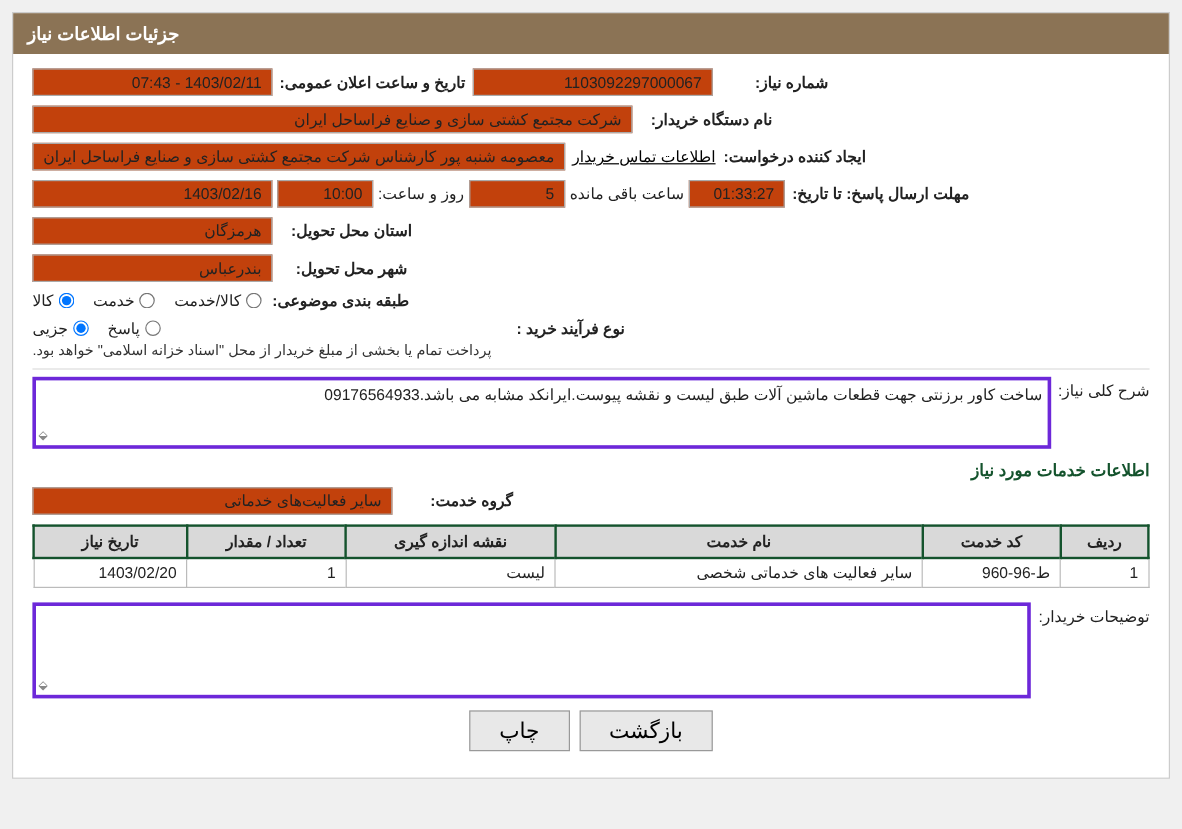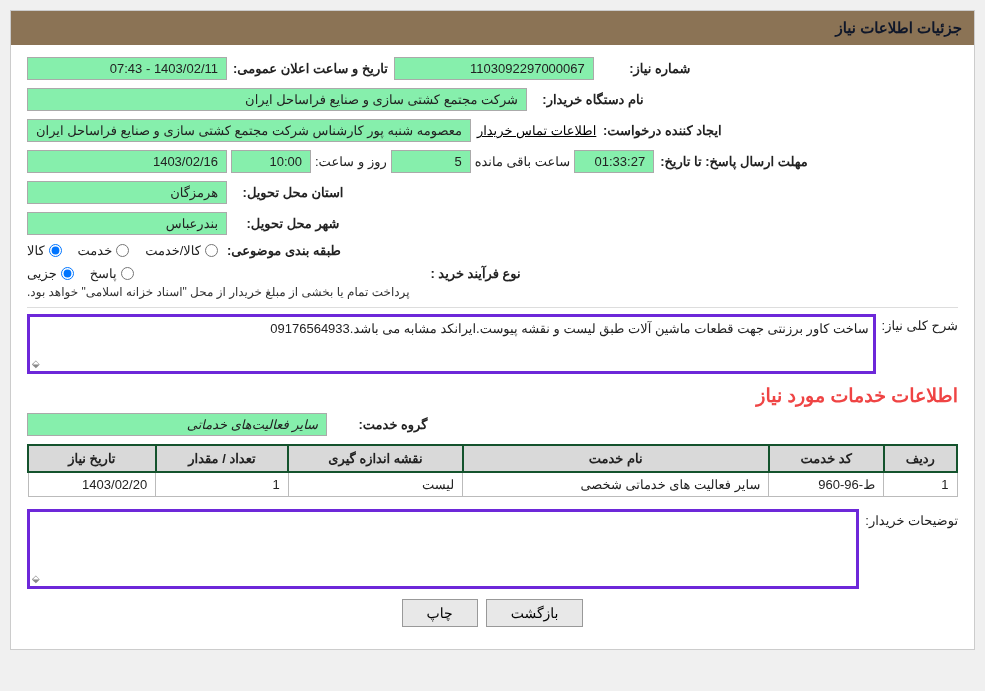--- a/index.html
+++ b/index.html
@@ -14,22 +14,22 @@
       max-width: 985px;
       margin: 0 auto;
       padding: 10px;
     }
     .main-container {
       background: #fff;
       border: 1px solid #ccc;
     }
     .header-bar {
       background: #8b7355;
-      color: #0f172a;
-      text-align: right;
+      color: #ffffff;
+      text-align: left;
       padding: 8px 12px;
       font-size: 15px;
       font-weight: bold;
     }
     .content-area {
       padding: 12px 16px;
     }
     .info-row {
       display: flex;
       align-items: center;
@@ -38,21 +38,21 @@
       justify-content: flex-end;
     }
     .label-cell {
       font-weight: bold;
       white-space: nowrap;
       min-width: 120px;
       text-align: center;
     }
     .value-box {
       border: 1px solid #aaa;
-      background: #86efac;
+      background: #c2410c;
       padding: 3px 8px;
       min-height: 22px;
       min-width: 120px;
       text-align: right;
     }
     .value-box.wide {
       min-width: 300px;
     }
     .value-box.medium {
       min-width: 200px;
@@ -77,23 +77,23 @@
       align-items: center;
       justify-content: flex-end;
     }
     .radio-item {
       display: flex;
       align-items: center;
       gap: 4px;
     }
     .section-title {
       font-weight: bold;
-      font-size: 19px;
+      font-size: 14px;
       margin: 10px 0 6px 0;
-      color: #ef4444;
+      color: #14532d;
     }
     .service-group-row {
       display: flex;
       align-items: center;
       gap: 6px;
       margin-bottom: 8px;
       justify-content: flex-end;
     }
     .services-table {
       width: 100%;
@@ -137,21 +137,21 @@
       display: flex;
       gap: 8px;
       justify-content: center;
       margin-top: 10px;
       padding-bottom: 10px;
     }
     .btn {
       padding: 5px 24px;
       border: 1px solid #999;
       cursor: pointer;
-      font-size: 14px;
+      font-size: 18px;
       font-family: Tahoma, Arial, sans-serif;
     }
     .btn-print {
       background: #e8e8e8;
     }
     .btn-back {
       background: #e8e8e8;
     }
     .resize-icon {
       position: absolute;
@@ -262,21 +262,21 @@
         <div class="description-box" style="min-height:60px; position:relative;">
           <span>ساخت کاور برزنتی جهت قطعات ماشین آلات طبق لیست و نقشه پیوست.ایرانکد مشابه می باشد.09176564933</span>
           <span class="resize-icon">⬙</span>
         </div>
       </div>
 
       <div class="section-title">اطلاعات خدمات مورد نیاز</div>
 
       <div class="service-group-row">
         <span class="label-cell">گروه خدمت:</span>
-        <div class="value-box" style="min-width:300px;font-style:italic;">سایر فعالیت‌های خدماتی</div>
+        <div class="value-box" style="min-width:300px;">سایر فعالیت‌های خدماتی</div>
       </div>
 
       <table class="services-table">
         <thead>
           <tr>
             <th>ردیف</th>
             <th>کد خدمت</th>
             <th>نام خدمت</th>
             <th>نقشه اندازه گیری</th>
             <th>تعداد / مقدار</th>

